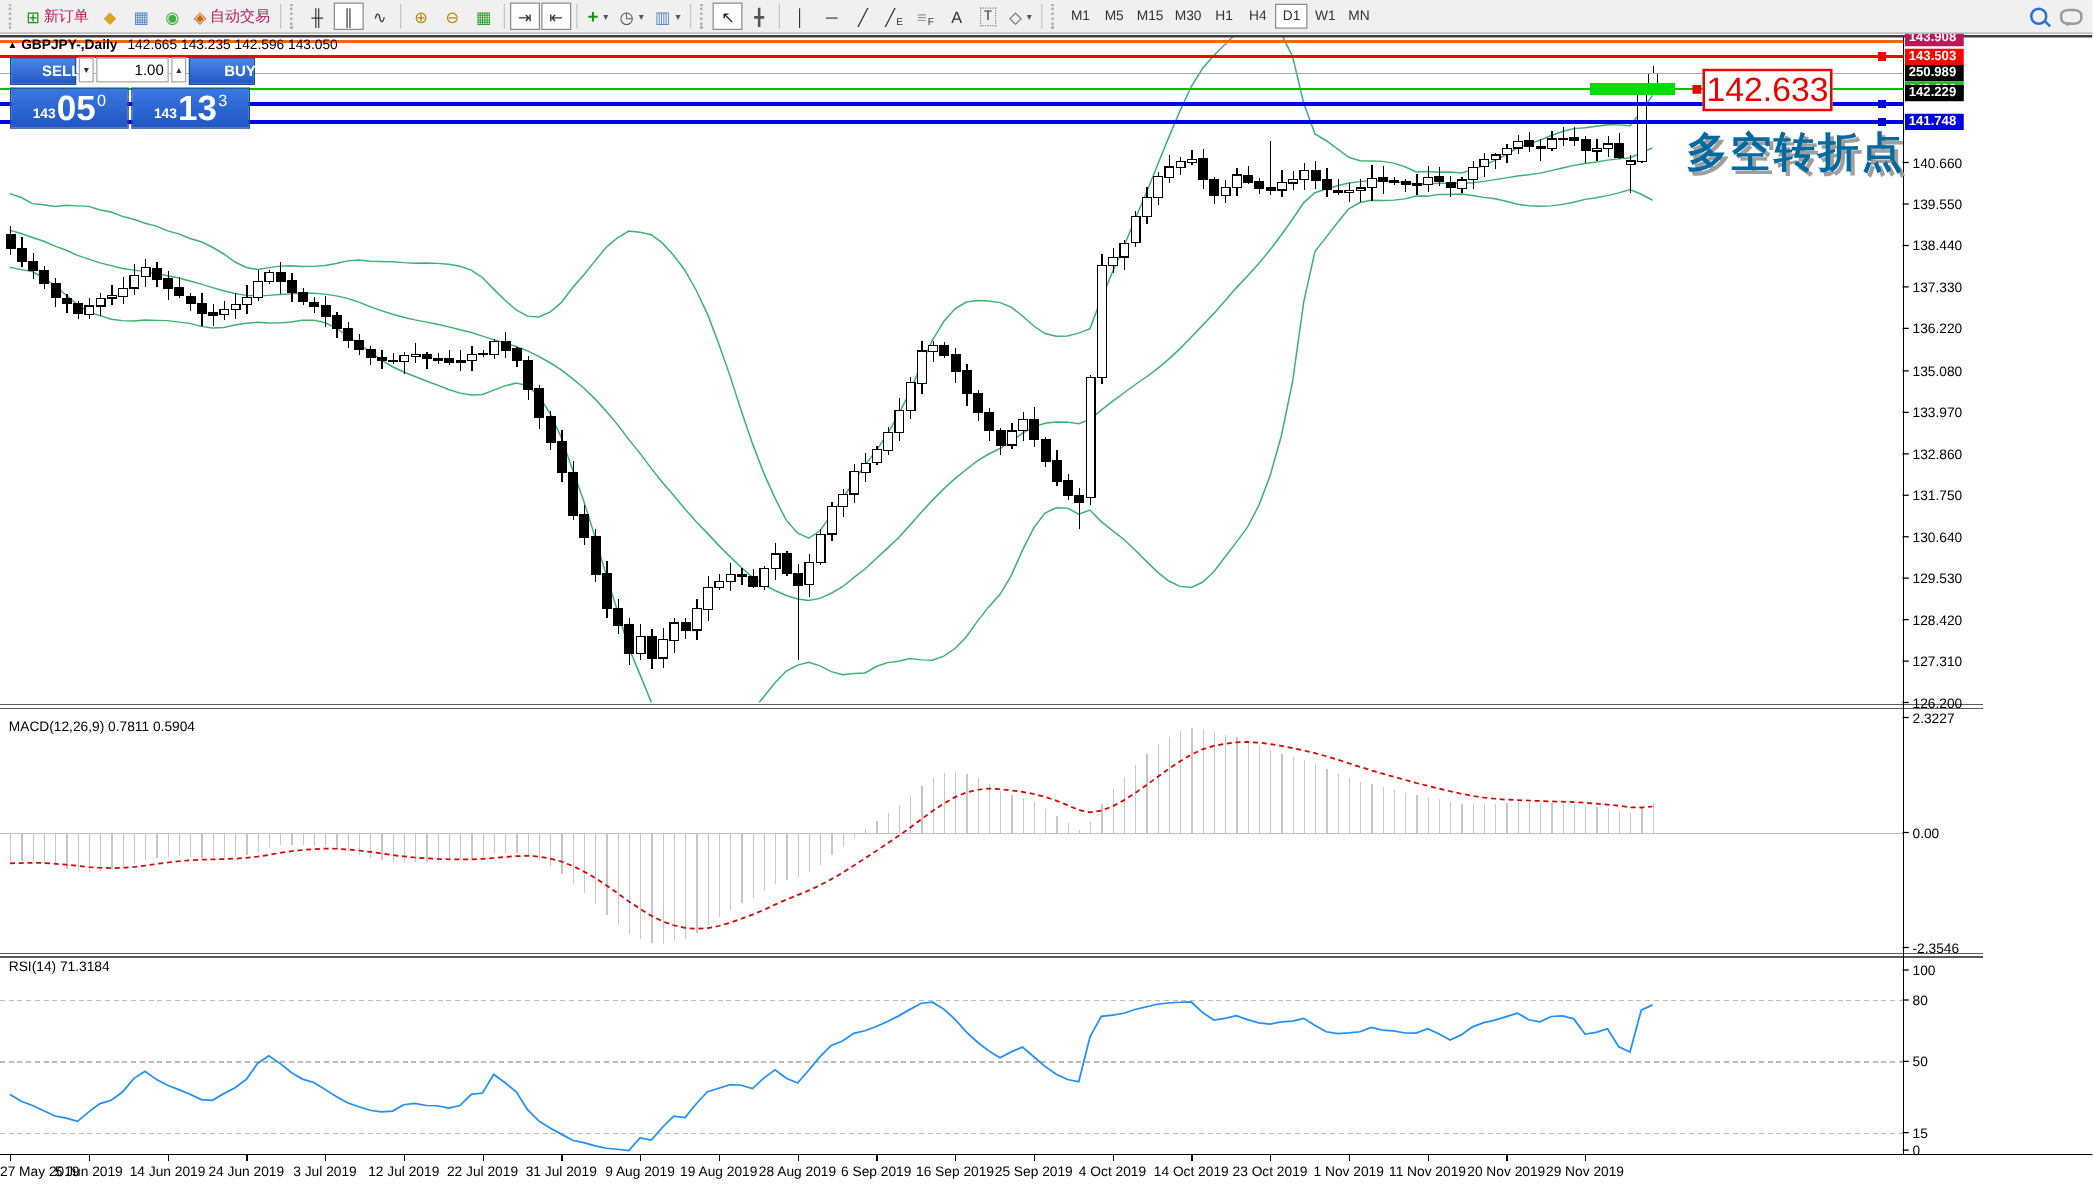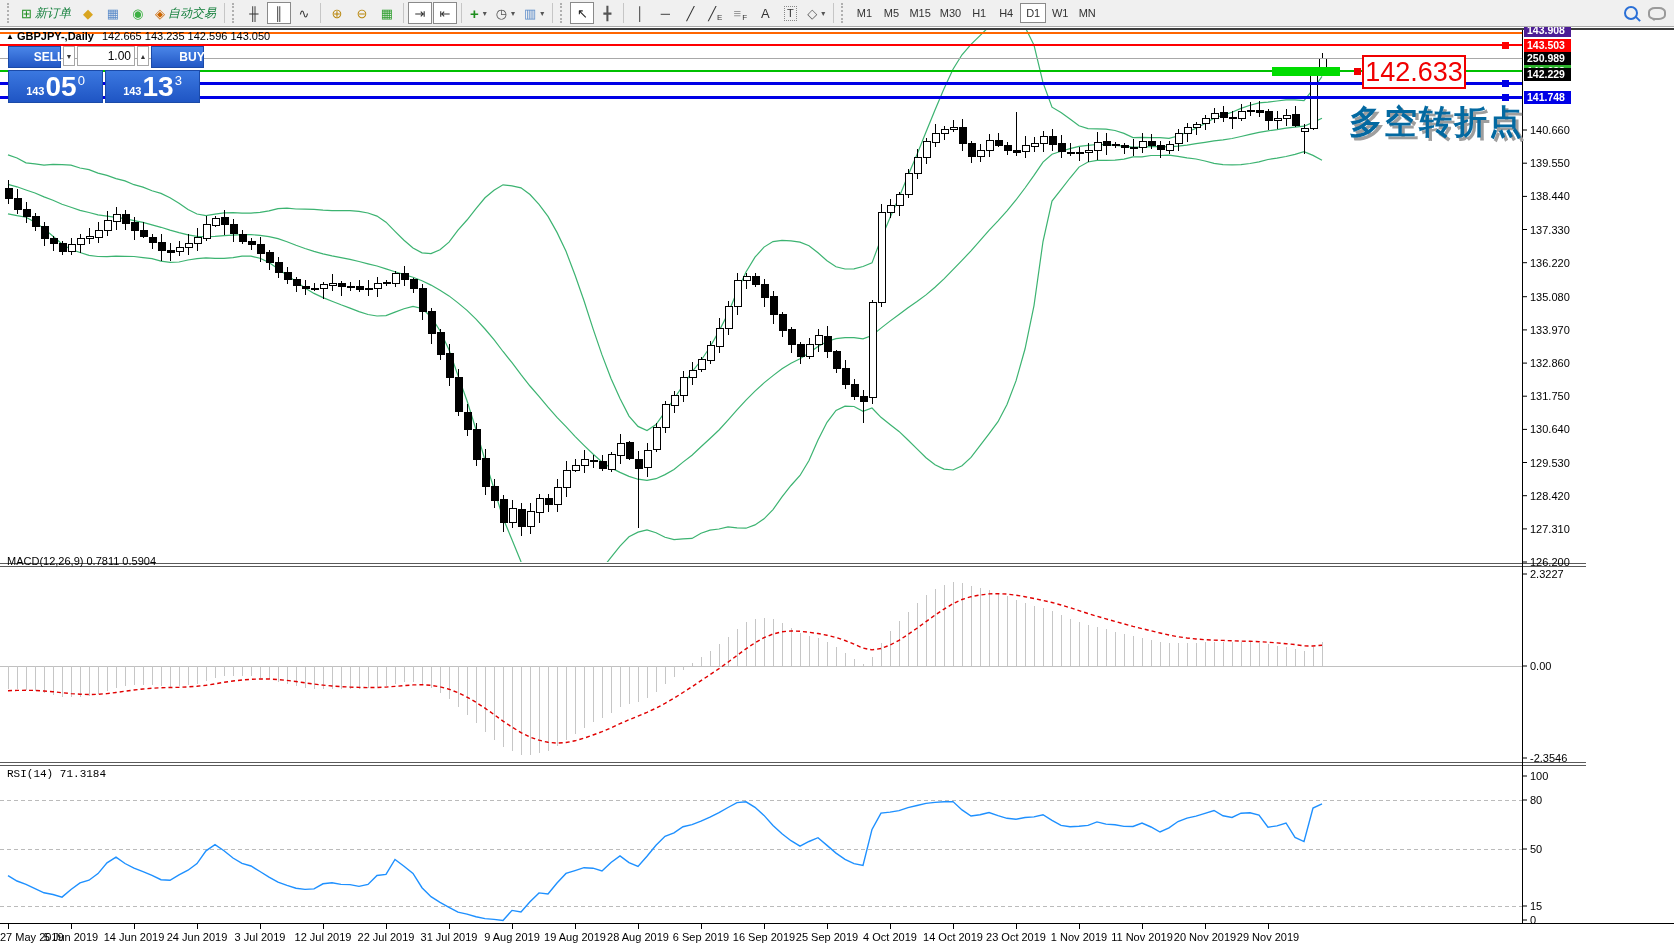--- a/index.html
+++ b/index.html
@@ -7,40 +7,40 @@
   
   #toolbar{position:absolute;left:0;top:0;width:1674px;height:27px;background:#f0f0f0;
     border-bottom:1px solid #a9a9a9;display:flex;align-items:center;gap:1px;padding:0 4px;box-sizing:border-box;z-index:6;}
   .tb-btn{height:22px;min-width:24px;border:1px solid transparent;background:transparent;display:flex;
     align-items:center;justify-content:center;gap:3px;padding:0 3px;font:12px "Liberation Sans",sans-serif;cursor:default;}
   .tb-btn.active{background:#fff;border:1px solid #8a8a8a;}
   .tb-glyph{font-size:13px;line-height:13px;}
   .tb-glyph.boxed{border:1px dotted #888;padding:0 2px;font-size:11px;}
   .tb-sub{font-size:8px;color:#333;margin-left:-2px;margin-top:8px;}
   .tb-dd{font-size:8px;color:#555;margin-left:1px;}
-  .tb-label{color:#15803d;white-space:nowrap;font-style:italic;}
+  .tb-label{color:#be185d;white-space:nowrap;}
   .tb-sep{width:1px;height:20px;background:#c6c6c6;margin:0 3px;}
   .tb-grip{width:4px;height:20px;border-left:2px dotted #b0b0b0;margin:0 3px;}
   .tb-tf{height:20px;min-width:26px;border:1px solid transparent;background:transparent;
     font:11px "Liberation Sans",sans-serif;color:#333;padding:0 3px;}
   .tb-tf.active{background:#fff;border:1px solid #8a8a8a;}
   .tb-spacer{flex:1;}
   .icon-magnifier{width:10px;height:10px;border:2px solid #2a6fd6;border-radius:50%;position:relative;display:inline-block;}
   .icon-magnifier::after{content:"";position:absolute;width:6px;height:2px;background:#2a6fd6;transform:rotate(45deg);right:-5px;bottom:-2px;}
   .icon-bubble{width:14px;height:9px;border:2px solid #9a9a9a;border-radius:7px/5px;position:relative;display:inline-block;}
   .icon-bubble::after{content:"";position:absolute;left:1px;bottom:-6px;border:3px solid transparent;border-top-color:#9a9a9a;}
   
   #chart-svg{position:absolute;left:0;top:0;z-index:1;}
   #chart-svg text{font:11px "Liberation Sans","DejaVu Sans",sans-serif;fill:#000;}
   #chart-top-border{position:absolute;left:0;top:28px;width:1674px;height:2px;background:#3c3c3c;z-index:2;}
   #chart-header{position:absolute;left:6px;top:30px;z-index:3;font:11px "Liberation Sans",sans-serif;color:#000;white-space:nowrap;}
   #chart-header .tri{font-size:8px;vertical-align:1px;margin-right:3px;}
   #chart-header .sym{font-weight:bold;margin-right:8px;}
   #macd-header,#rsi-header{position:absolute;left:7px;z-index:3;font:11px "Liberation Sans",sans-serif;color:#000;white-space:nowrap;}
-  #macd-header{top:555px;} #rsi-header{top:768px;font-family:Liberation Mono, monospace;}
+  #macd-header{top:576px;} #rsi-header{top:768px;}
   
   #trade-panel{position:absolute;left:8px;top:46px;z-index:4;width:196px;}
   #trade-row1{display:flex;gap:2px;height:22px;}
   .tp-btn{background:linear-gradient(#4a86e8,#2257c5);color:#fff;border:1px solid #1b4aa8;
     font:bold 12px "Liberation Sans",sans-serif;width:53px;height:22px;display:flex;align-items:center;justify-content:center;padding-left:35px;}
   .tp-spin{width:15px;height:20px;background:#fff;border:1px solid #a7a7a7;font-size:7px;color:#333;
     display:flex;align-items:center;justify-content:center;padding:0;}
   #volume-input{width:50px;height:18px;border:1px solid #a7a7a7;font:12px "Liberation Sans",sans-serif;text-align:right;padding:0 3px;}
   #trade-row2{display:flex;gap:2px;margin-top:2px;}
   .tp-price{background:linear-gradient(#3b78e0,#1f55c4);border:1px solid #1b4aa8;color:#fff;width:95px;height:33px;
@@ -793,20 +793,20 @@
   <div id="macd-header">
     <span>MACD(12,26,9)</span>&nbsp;<span>0.7811 0.5904</span>
   </div>
   <div id="rsi-header">
     <span>RSI(14)</span>&nbsp;<span>71.3184</span>
   </div>
 
   <div id="price-annotation">142.633</div>
   <div id="callout">多空转折点</div>
   <div id="level-chips">
-      <div class="chip" style="background: #4c1d95; top: 24px;">143.908</div>
+      <div class="chip" style="background: #be185d; top: 24px;">143.908</div>
       <div class="chip" style="background: rgb(255, 0, 0); top: 38.5994px;">143.503</div>
       <div class="chip" style="background: rgb(0, 0, 0); top: 52.1327px;">250.989</div>
       <div class="chip" style="background: rgb(45, 181, 45); top: 64.5906px;">142.633</div>
       <div class="chip" style="background: #000000; top: 68px;">142.229</div>
       <div class="chip" style="background: rgb(0, 0, 230); top: 91.03px;">141.748</div>
     </div>
 </div>
 
 </body></html>

